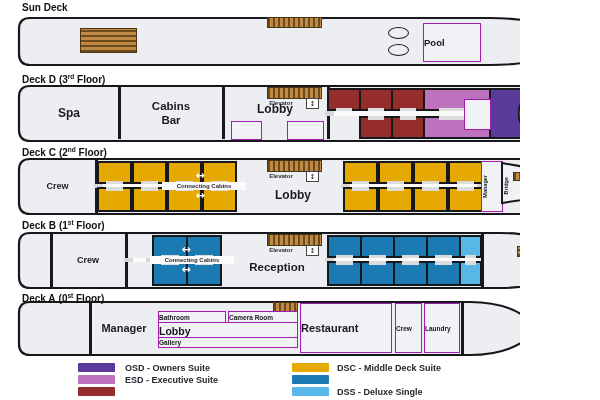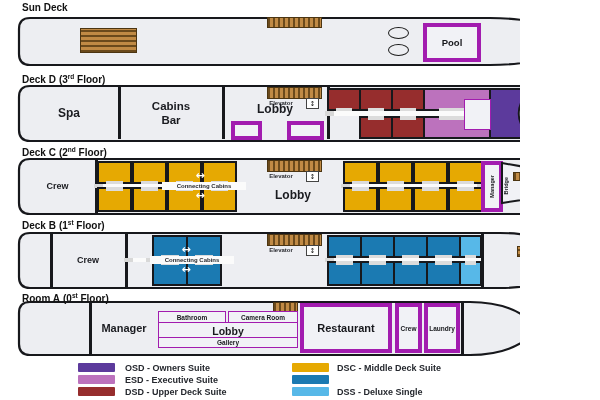--- a/index.html
+++ b/index.html
@@ -3,22 +3,22 @@
 <meta charset="utf-8">
 <style>
   html,body{margin:0;padding:0;background:#fff;}
   .stage{position:relative;width:520px;height:400px;background:#fff;overflow:hidden;
          font-family:"Liberation Sans",sans-serif;color:#17181c;}
   .abs{position:absolute;}
   svg.layer{position:absolute;left:0;top:0;}
   .deck-label{position:absolute;font-size:10px;font-weight:700;color:#111;white-space:nowrap;}
   .deck-label sup{font-size:6.5px;}
   .deck-label .fl{margin-left:3px;}
-  .room{position:absolute;background:#F1F2F6;border:4px solid #a21caf;box-sizing:border-box;
-        display:flex;align-items:center;justify-content:center;text-align:center;}
+  .room{position:absolute;background:#F1F2F6;border:1px solid #a21caf;box-sizing:border-box;
+        display:flex;align-items:center;justify-content:flex-start;text-align:center;}
   .room.thin{border-width:1.5px;}
   .cabin{position:absolute;border:2px solid #17181c;box-sizing:border-box;}
   .cabin.db::after{content:"";position:absolute;left:22%;width:56%;height:3.5px;bottom:-2px;background:#DCDCDC;}
   .cabin.dt::after{content:"";position:absolute;left:22%;width:56%;height:3.5px;top:-2px;background:#DCDCDC;}
   .vwall{position:absolute;width:2.5px;background:#17181c;}
   .corridor{position:absolute;background:#FBFBFB;}
   .door{position:absolute;background:#D8D8D8;}
   .wood-v{position:absolute;background:repeating-linear-gradient(90deg,#6b4a1c 0 2px,#c08a45 2px 5px);
           border:1.5px solid #4c3512;box-sizing:border-box;}
   .wood-h{position:absolute;background:repeating-linear-gradient(0deg,#6b4a1c 0 2px,#c08a45 2px 5px);
@@ -197,37 +197,40 @@
       <span>Connecting Cabins</span>
     </div>
 
   <div class="wood-v" style="left:267px;top:234px;width:55px;height:12px;"></div>
   <div class="elev-lbl" style="left:258px;top:246.5px;width:46px;height:7px;">
       <span>Elevator</span>
     </div>
   <div class="spinner" style="left:306px;top:245px;width:13px;height:11px;">
       <span>↕</span>
     </div>
+  <div class="lbl" style="left:232px;top:261px;width:90px;height:14px;font-size:11.5px;">
+      <span>Reception</span>
+    </div>
 
   <div class="corridor" style="left:329px;top:257.5px;width:152px;height:4.5px;"></div>
   <div class="door" style="left:325px;top:257.5px;width:9px;height:4.5px;"></div>
   <div class="cabin db" style="left: 327px; top: 235px; width: 35px; height: 23px; background: rgb(27, 122, 178);"></div>
   <div class="cabin db" style="left: 360px; top: 235px; width: 35px; height: 23px; background: rgb(27, 122, 178);"></div>
   <div class="cabin db" style="left: 393px; top: 235px; width: 35px; height: 23px; background: rgb(27, 122, 178);"></div>
   <div class="cabin db" style="left: 426px; top: 235px; width: 35px; height: 23px; background: rgb(27, 122, 178);"></div>
   <div class="cabin dt" style="left: 327px; top: 261px; width: 35px; height: 25px; background: rgb(27, 122, 178);"></div>
   <div class="cabin dt" style="left: 360px; top: 261px; width: 35px; height: 25px; background: rgb(27, 122, 178);"></div>
   <div class="cabin dt" style="left: 393px; top: 261px; width: 35px; height: 25px; background: rgb(27, 122, 178);"></div>
   <div class="cabin dt" style="left: 426px; top: 261px; width: 35px; height: 25px; background: rgb(27, 122, 178);"></div>
   <div class="cabin db" style="left: 459px; top: 235px; width: 23px; height: 23px; background: rgb(87, 184, 232);"></div>
   <div class="cabin dt" style="left: 459px; top: 261px; width: 23px; height: 25px; background: rgb(87, 184, 232);"></div>
   <div class="wood-h" style="left:517px;top:246px;width:14px;height:11px;"></div>
 
   <div class="deck-label" style="left:22px;top:292px;">
-    <span>Room A</span><span class="fl"><span>(0</span><sup>st</sup><span> Floor)</span></span>
+    <span>Deck A</span><span class="fl"><span>(0</span><sup>st</sup><span> Floor)</span></span>
   </div>
   <div class="vwall" style="left:89px;top:303px;height:51px;width:3px;"></div>
   <div class="vwall" style="left:461px;top:303px;height:51px;"></div>
   <div class="lbl" style="left:91px;top:303px;width:66px;height:50px;font-size:11px;">
       <span>Manager</span>
     </div>
   <div class="wood-v" style="left:273px;top:302px;width:25px;height:10px;"></div>
   <div class="room thin" style="left:158px;top:311px;width:68px;height:13px;font-size:6.5px;font-weight:700;">
       <span>Bathroom</span>
     </div>
@@ -248,20 +251,19 @@
     </div>
   <div class="room" style="left:424px;top:303px;width:36px;height:50px;font-size:6.5px;font-weight:700;">
       <span>Laundry</span>
     </div>
 
   <div class="legend-swatch" style="left: 78px; top: 363px; background: rgb(92, 58, 156);"></div>
   <div class="legend-text" style="left:125px;top:363px;text-align:right;">OSD - Owners Suite</div>
   <div class="legend-swatch" style="left: 78px; top: 375px; background: rgb(188, 114, 189);"></div>
   <div class="legend-text" style="left:125px;top:375px;">ESD - Executive Suite</div>
   <div class="legend-swatch" style="left: 78px; top: 387px; background: rgb(150, 45, 45);"></div>
-  <div class="legend-text" style="left:125px;top:387px;">DSD - Upper Deck Suite</div>
   <div class="legend-swatch" style="left: 292px; top: 363px; background: rgb(230, 169, 2);"></div>
   <div class="legend-text" style="left:337px;top:363px;">DSC - Middle Deck Suite</div>
   <div class="legend-swatch" style="left: 292px; top: 375px; background: rgb(27, 122, 178);"></div>
   <div class="legend-swatch" style="left: 292px; top: 387px; background: rgb(87, 184, 232);"></div>
   <div class="legend-text" style="left:337px;top:387px;">DSS - Deluxe Single</div>
 
 </div>
 
 </body></html>

